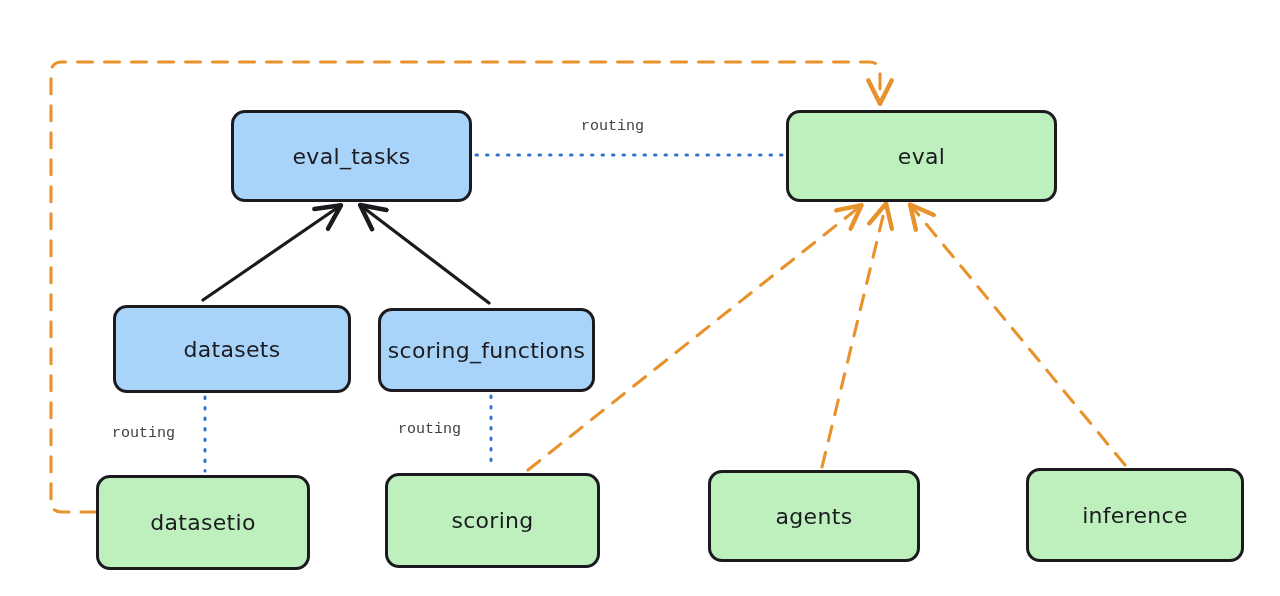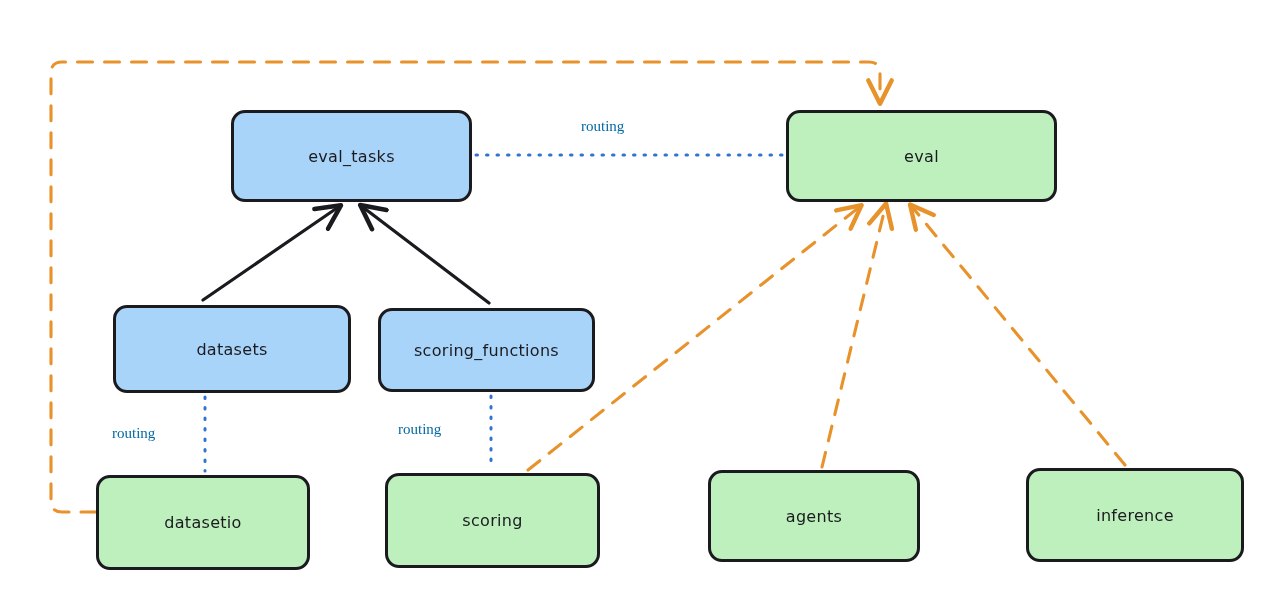--- a/index.html
+++ b/index.html
@@ -26,33 +26,33 @@
   .node {
     position: absolute;
     box-sizing: border-box;
     border: 3px solid #1b1b1f;
     border-radius: 14px;
     display: flex;
     align-items: center;
     justify-content: center;
     text-align: center;
     color: #1b1b1f;
-    font-size: 16px;
+    font-size: 22px;
     letter-spacing: 0.3px;
     font-family: "DejaVu Sans", sans-serif;
   }
   .node.blue  { background: #a9d4fa; }
   .node.green { background: #bdf0bd; }
   .node-label { pointer-events: none; }
 
   .edge-label {
     position: absolute;
-    color: #0369a1;
+    color: #404040;
     font-size: 15px;
-    font-family: Liberation Serif, serif;
+    font-family: Liberation Mono, monospace;
     white-space: nowrap;
   }
 </style>
 </head>
 <body>
 
 <div id="canvas">
 
   <svg id="edge-layer" viewBox="0 0 1280 596">
     <defs>

